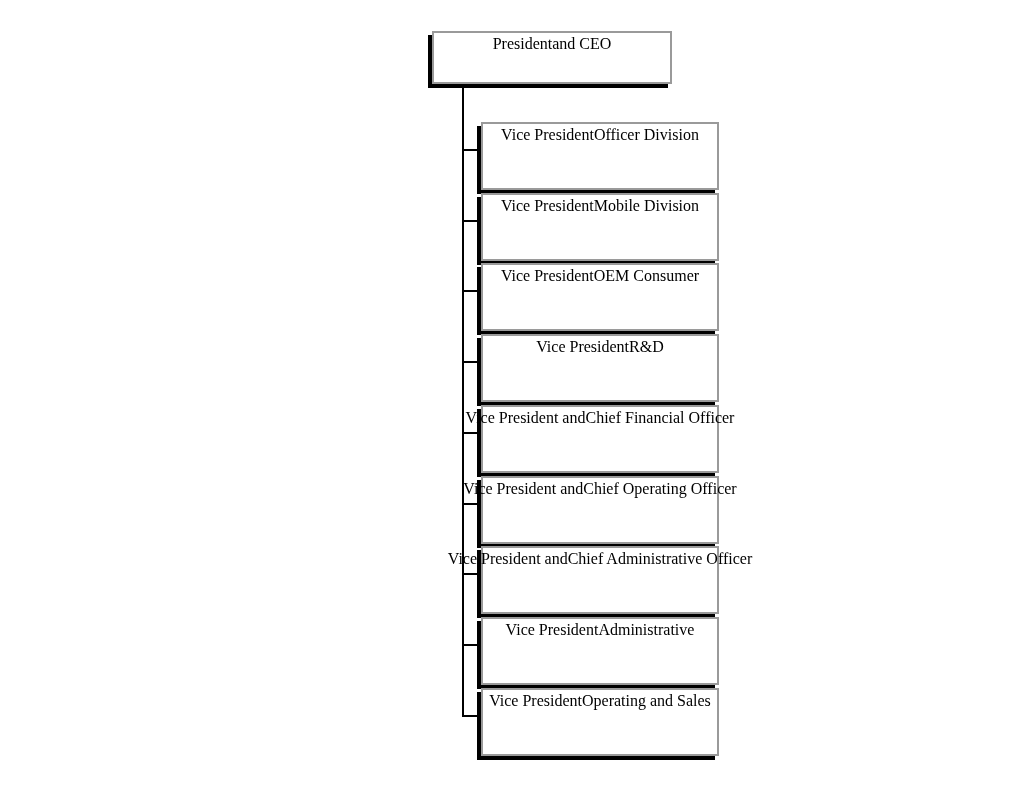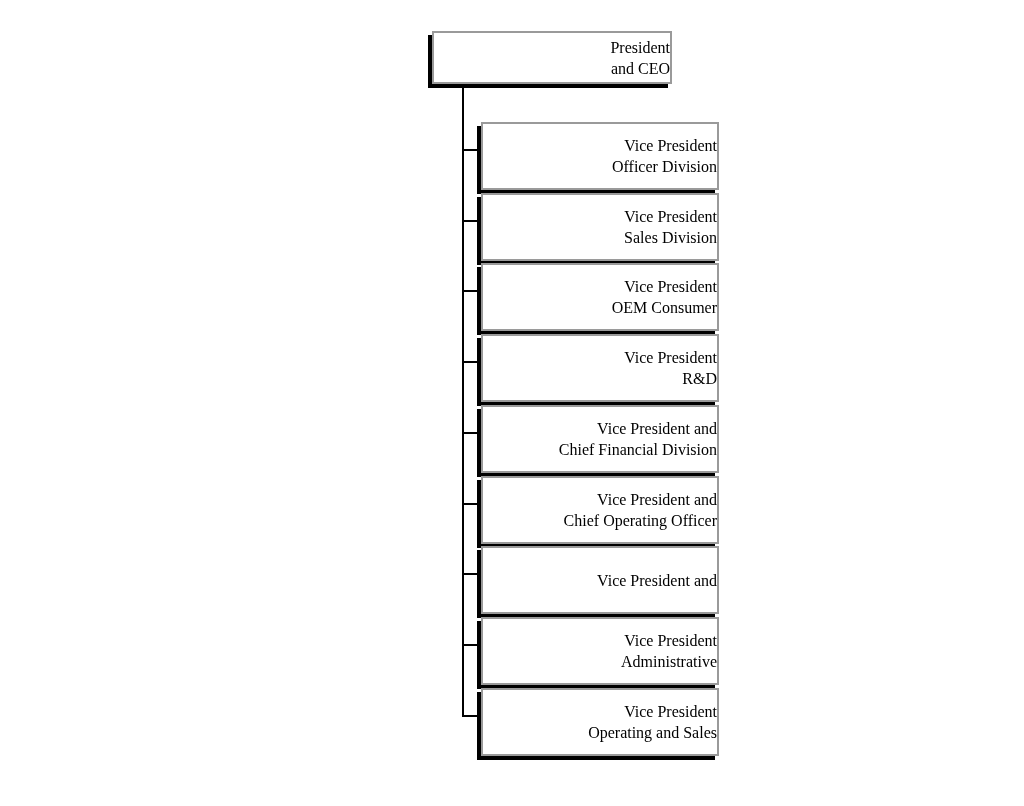--- a/index.html
+++ b/index.html
@@ -22,22 +22,22 @@
     font-family: "Liberation Serif", "DejaVu Serif", serif;
     color: var(--text);
   }
 
   .org-box {
     position: absolute;
     background: var(--box-fill);
     border: 2px solid var(--box-border);
     box-shadow: -4px 4px 0 var(--shadow);
     display: flex;
-    flex-direction: column;
-    align-items: flex-end;
+    flex-direction: row;
+    align-items: flex-start;
     justify-content: center;
     text-align: center;
     font-size: 16px;
     line-height: 21px;
   }
   .org-box span { display: block; white-space: nowrap; }
 
   .president-box {
     left: 432px;
     top: 31px;
@@ -108,40 +108,41 @@
     <span>and CEO</span>
   </div>
 
   <div id="vp-layer">
     <div class="org-box vp-box">
       <span>Vice President</span>
       <span>Officer Division</span>
     </div>
     <div class="org-box vp-box">
       <span>Vice President</span>
-      <span>Sales Division</span>
+      <span>Mobile Division</span>
     </div>
     <div class="org-box vp-box">
       <span>Vice President</span>
       <span>OEM Consumer</span>
     </div>
     <div class="org-box vp-box">
       <span>Vice President</span>
       <span>R&amp;D</span>
     </div>
     <div class="org-box vp-box">
       <span>Vice President and</span>
-      <span>Chief Financial Division</span>
+      <span>Chief Financial Officer</span>
     </div>
     <div class="org-box vp-box">
       <span>Vice President and</span>
       <span>Chief Operating Officer</span>
     </div>
     <div class="org-box vp-box">
       <span>Vice President and</span>
+      <span>Chief Administrative Officer</span>
     </div>
     <div class="org-box vp-box">
       <span>Vice President</span>
       <span>Administrative</span>
     </div>
     <div class="org-box vp-box">
       <span>Vice President</span>
       <span>Operating and Sales</span>
     </div>
   </div>

